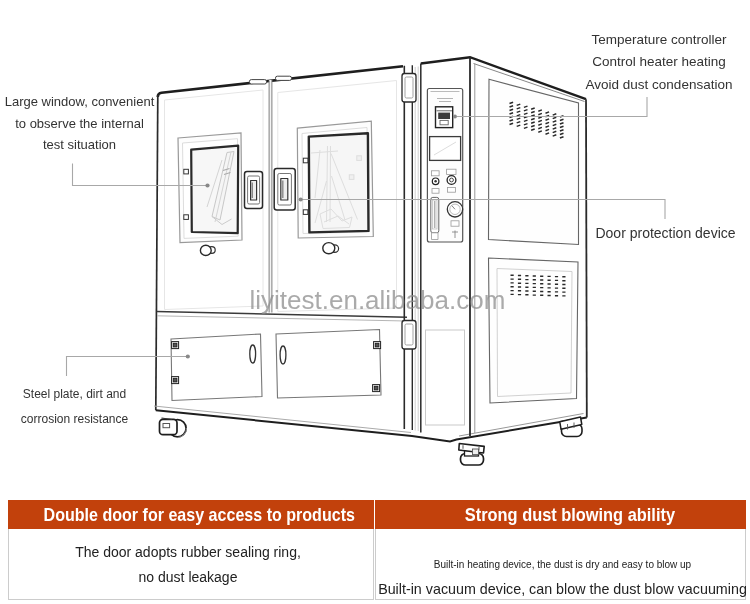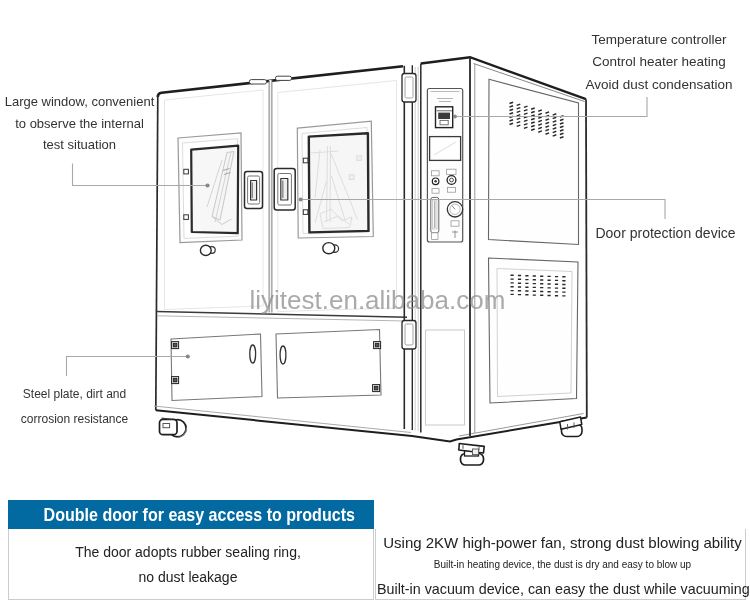--- a/index.html
+++ b/index.html
@@ -1,19 +1,19 @@
 <!DOCTYPE html>
 <html><head>
 <meta charset="utf-8">
 <style>
   html,body { margin:0; padding:0; background:#fff; }
   #page { position:relative; width:750px; height:604px; background:#fff;
           font-family:"Liberation Sans", sans-serif; overflow:hidden; }
   .lbl { position:absolute; color:#333; text-align:center; }
-  .hdr { position:absolute; height:29px; background:#0369a1; color:#fff;
+  .hdr { position:absolute; height:29px; background:#c2410c; color:#fff;
           font-size:19px; font-weight:bold; text-align:center; line-height:29px; top:499.5px; }
   .hdr span { display:inline-block; position:relative; white-space:nowrap; }
   .cell { position:absolute; top:528.5px; height:71px; background:#fff;
            border:1px solid #ccc; border-top:none; box-sizing:border-box;
            text-align:center; color:#222; }
   .rl { position:absolute; width:371px; left:377px; text-align:center; color:#222; white-space:nowrap; }
 </style>
 </head>
 <body>
 <div id="page">
@@ -204,19 +204,19 @@
     <circle cx="187.8" cy="356.5" r="2.1"></circle>
   </g>
 </svg>
 
 <div class="lbl" style="left:-2px; top:91px; width:163px; line-height:21.7px; font-size:13px;">Large window, convenient<br>to observe the internal<br>test situation</div>
 <div class="lbl" style="left:559px; top:28.5px; width:200px; line-height:22.8px; font-size:13.5px;">Temperature controller<br>Control heater heating<br>Avoid dust condensation</div>
 <div class="lbl" style="left:565.5px; top:225px; width:200px; font-size:14px; line-height:16px;">Door protection device</div>
 <div class="lbl" style="left:0px; top:381.5px; width:149px; line-height:25px; font-size:12px;">Steel plate, dirt and<br>corrosion resistance</div>
 
 <div class="hdr" style="left:8px; width:365.8px;"><span style="left:6.8px; transform:scaleX(0.845);">Double door for easy access to products</span></div>
+<div class="hdr" style="left:375.2px; width:370.8px;"><span style="left:8.9px; transform:scaleX(0.862);">Strong dust blowing ability</span></div>
 <div class="cell" style="left:8px; width:366.2px;"></div>
 <div class="cell" style="left:375.2px; width:370.8px;"></div>
 <div class="lbl" style="left:5px; top:539.5px; width:366px; line-height:25.4px; font-size:14px; color:#222;">The door adopts rubber sealing ring,<br>no dust leakage</div>
-<div class="rl" style="top:534.4px; font-size:15px;">Using 2KW high-power fan, strong dust blowing ability</div>
 <div class="rl" style="top:559.2px; font-size:10px;">Built-in heating device, the dust is dry and easy to blow up</div>
-<div class="rl" style="top:581.4px; font-size:14.3px;">Built-in vacuum device, can easy the dust while vacuuming</div>
+<div class="rl" style="top:581.4px; font-size:14.3px;">Built-in vacuum device, can blow the dust blow vacuuming</div>
 </div>
 
 </body></html>

